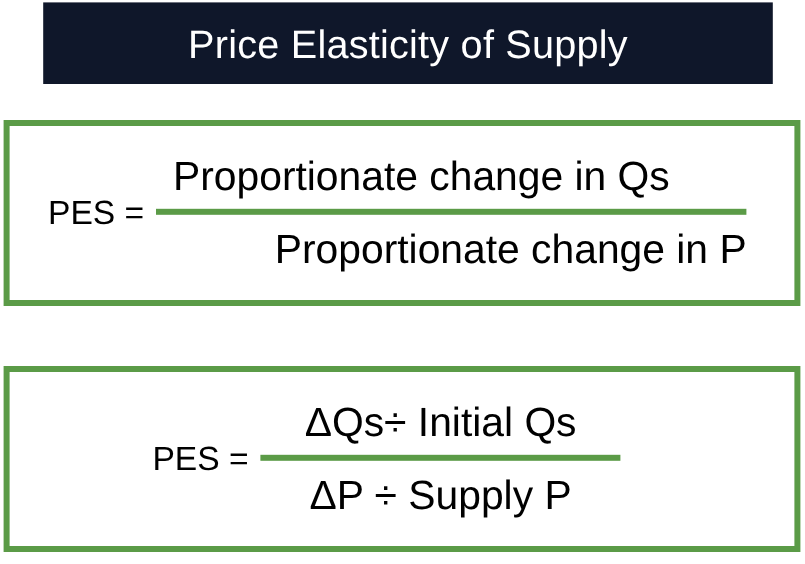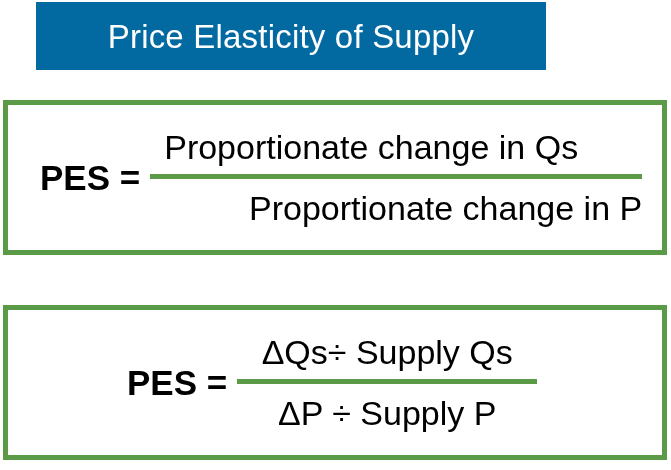--- a/index.html
+++ b/index.html
@@ -17,23 +17,23 @@
     position: relative;
     width: 671px;
     height: 470px;
   }
 
   
   .title-bar {
     position: absolute;
     left: 36px;
     top: 2px;
-    width: 510px;
+    width: 608px;
     height: 68px;
-    background: #0369a1;
+    background: #0f172a;
     display: flex;
     align-items: center;
     justify-content: center;
   }
   .title-text {
     color: #ffffff;
     font-size: 33px;
     font-weight: 400;
     letter-spacing: 0.2px;
     line-height: 1;
@@ -60,23 +60,23 @@
     height: 155px;
   }
 
   .formula-row {
     position: absolute;
     inset: 0;
     display: flex;
     align-items: center;
   }
   .pes-label {
-    font-size: 35px;
+    font-size: 28px;
     color: #000000;
-    font-weight: 700;
+    font-weight: 400;
     white-space: nowrap;
     line-height: 1;
   }
   #formula-box-1 .pes-label {
     margin-left: 32px;
   }
   #formula-box-2 .pes-label {
     margin-left: 119px;
   }
 
@@ -129,20 +129,20 @@
         <div class="frac-bar"></div>
         <div class="frac-part frac-den">Proportionate change in P</div>
       </div>
     </div>
   </div>
 
   <div class="formula-box" id="formula-box-2">
     <div class="formula-row">
       <span class="pes-label">PES =</span>
       <div class="fraction">
-        <div class="frac-part frac-num">ΔQs÷ Supply Qs</div>
+        <div class="frac-part frac-num">ΔQs÷ Initial Qs</div>
         <div class="frac-bar"></div>
         <div class="frac-part frac-den">ΔP  ÷ Supply P</div>
       </div>
     </div>
   </div>
 
 </div>
 
 </body></html>

